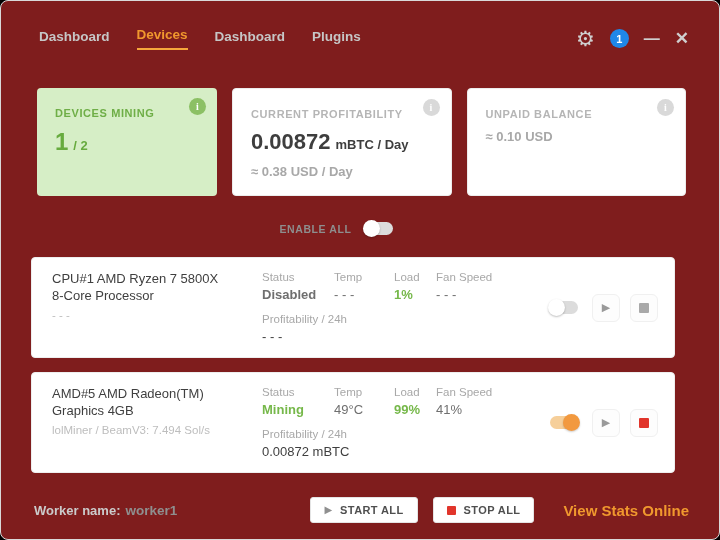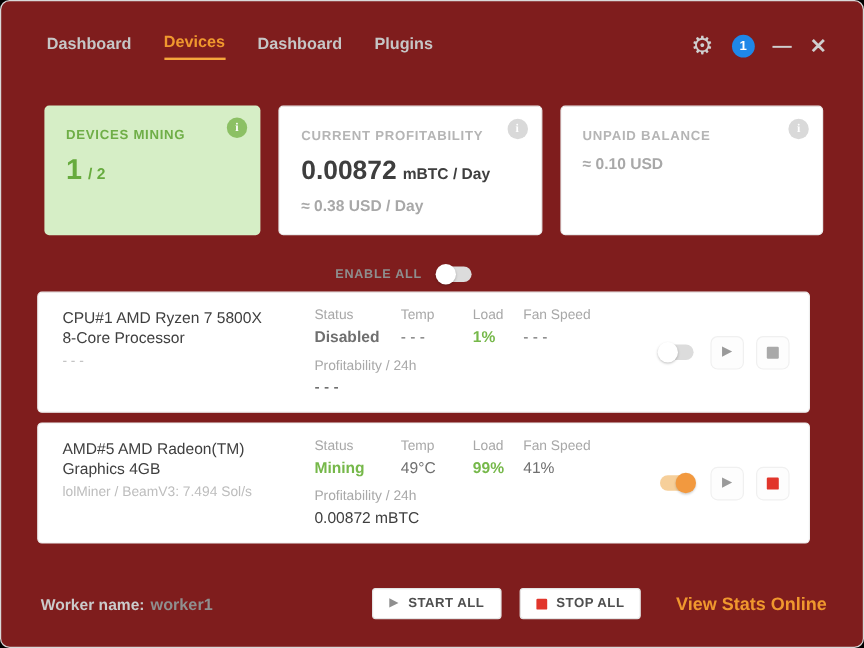--- a/index.html
+++ b/index.html
@@ -46,21 +46,21 @@
   .toggle { position:relative; width:28px; height:13px; border-radius:7px; }
   .toggle .knob { position:absolute; top:-2px; width:17px; height:17px; border-radius:50%;
                   box-shadow:0 1px 2px rgba(0,0,0,.25); }
   .toggle.off { background:#dcdcdc; }
   .toggle.off .knob { left:-2px; background:#fff; }
   .toggle.on { background:#f6cf9a; }
   .toggle.on .knob { right:-2px; background:#f2993f; box-shadow:0 1px 2px rgba(0,0,0,.2); }
   
   .devices { margin:0 44px 0 30px; }
   .device-card { display:flex; align-items:flex-start; background:#fff; border:1px solid #eeeeee;
-                 border-radius:4px; min-height:90px; padding:13px 16px 13px 20px; margin-bottom:8px; }
+                 border-radius:4px; min-height:90px; padding:13px 16px 13px 20px; margin-bottom:8px;margin-top:14px; }
   .dev-name-col { width:172px; flex:none; }
   .dev-name { font-size:13px; color:#3f3f3f; line-height:1.3; }
   .dev-sub { font-size:11.5px; color:#bdbdbd; margin-top:4px; }
   .stats-col { margin-left:38px; }
   .stats-row { display:flex; }
   .stat { }
   .stat.status { width:72px; }
   .stat.temp { width:60px; }
   .stat.load { width:42px; }
   .stat.fan { width:72px; }

